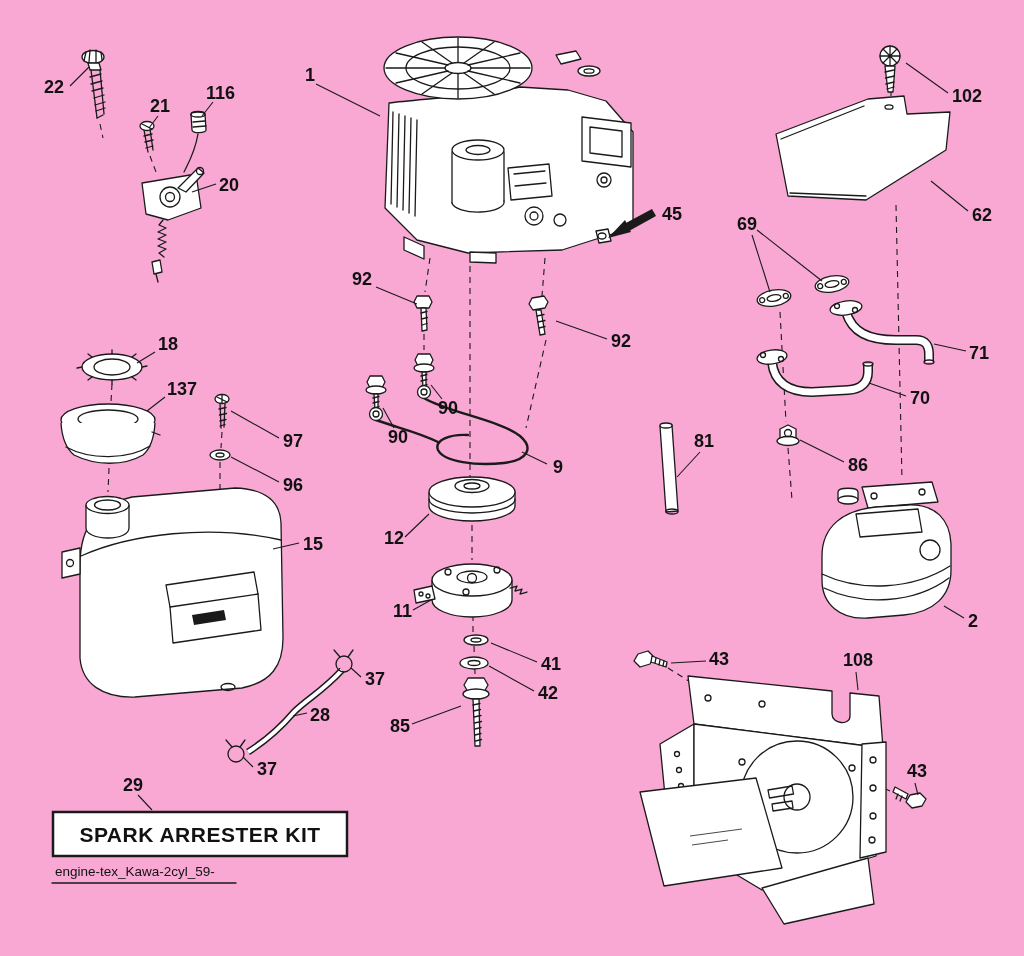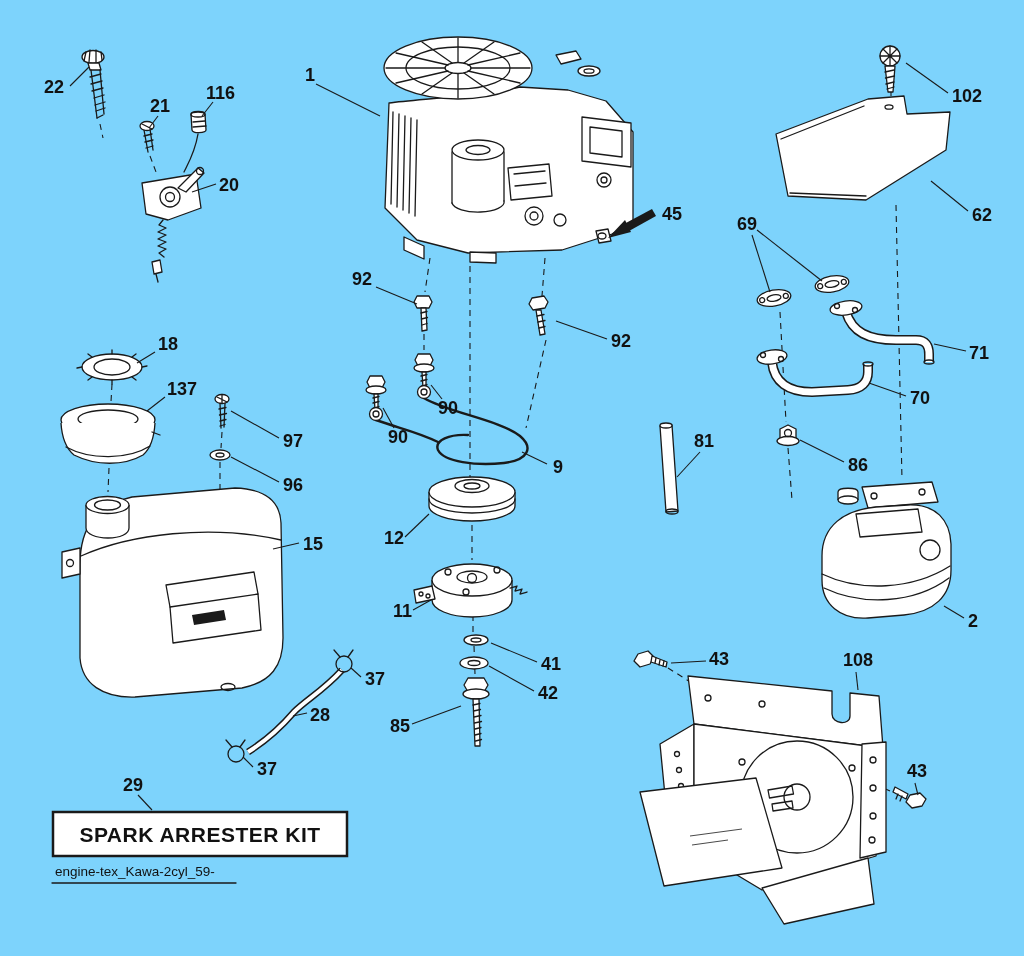--- a/index.html
+++ b/index.html
@@ -1,16 +1,16 @@
 <!DOCTYPE html>
 <html><head>
 <meta charset="utf-8">
 <style>
   html,body { margin:0; padding:0; background:#ffffff; }
-  #stage { position:relative; width:1024px; height:956px; background:#7dd3fc; overflow:hidden;
+  #stage { position:relative; width:1024px; height:956px; background:#f9a8d4; overflow:hidden;
            font-family:"Liberation Sans", sans-serif; }
   svg { display:block; }
   .s   { stroke:#1a1a1a; stroke-width:1.3; fill:none; stroke-linecap:round; stroke-linejoin:round; }
   .sw  { stroke:#1a1a1a; stroke-width:1.3; fill:#ffffff; stroke-linejoin:round; }
   .d   { stroke:#1a1a1a; stroke-width:1.1; fill:none; stroke-dasharray:6 5; }
   .ld  { stroke:#1a1a1a; stroke-width:1.1; fill:none; }
   .rod { stroke:#1a1a1a; stroke-width:2.4; fill:none; stroke-linecap:round; }
   .blk { fill:#1a1a1a; stroke:none; }
   .hair{ stroke:#1a1a1a; stroke-width:0.8; fill:none; }
   text.co { font:700 18px "Liberation Sans", sans-serif; fill:#111; }

